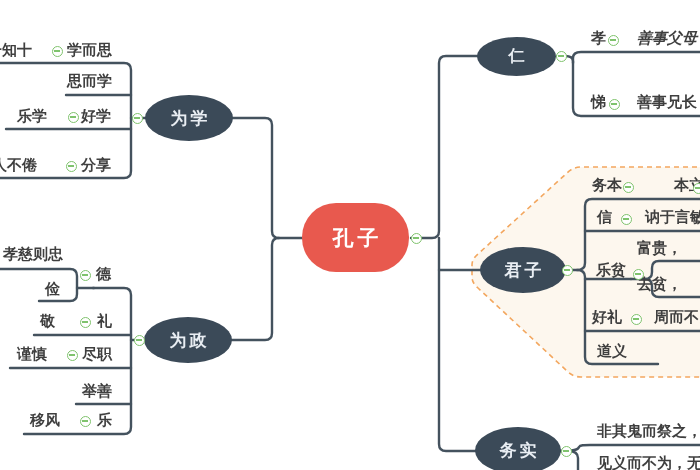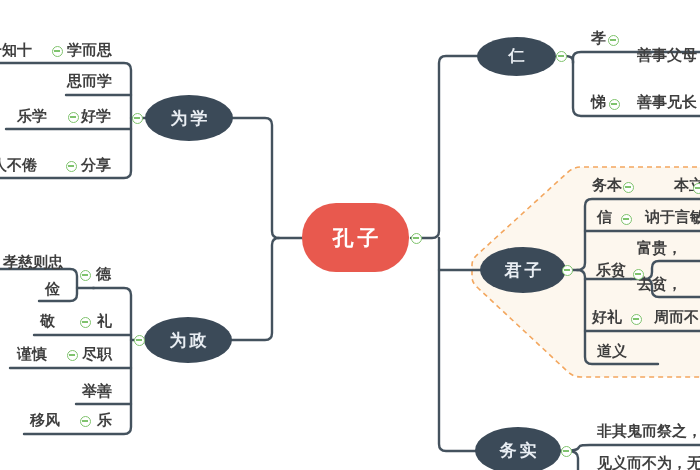--- a/index.html
+++ b/index.html
@@ -106,33 +106,33 @@
   <div class="micon" style="left:630.5px;top:313.5px;"></div>
 
   <div class="lbl" style="left:-28px;top:43px;">闻一知十</div>
   <div class="lbl" style="left:67px;top:43px;">学而思</div>
   <div class="lbl" style="left:67px;top:74px;">思而学</div>
   <div class="lbl" style="left:17px;top:109px;">乐学</div>
   <div class="lbl" style="left:81px;top:109px;">好学</div>
   <div class="lbl" style="left:-23px;top:158px;">诲人不倦</div>
   <div class="lbl" style="left:81px;top:158px;">分享</div>
 
-  <div class="lbl" style="left:3px;top:247px;margin-top:8px;">孝慈则忠</div>
+  <div class="lbl" style="left:3px;top:247px;">孝慈则忠</div>
   <div class="lbl" style="left:96px;top:267px;">德</div>
   <div class="lbl" style="left:45px;top:282px;">俭</div>
   <div class="lbl" style="left:40px;top:314px;">敬</div>
   <div class="lbl" style="left:97px;top:314px;">礼</div>
   <div class="lbl" style="left:17px;top:347px;">谨慎</div>
   <div class="lbl" style="left:82px;top:347px;">尽职</div>
   <div class="lbl" style="left:82px;top:384px;">举善</div>
   <div class="lbl" style="left:30px;top:413px;">移风</div>
   <div class="lbl" style="left:97px;top:413px;">乐</div>
 
   <div class="lbl" style="left:591px;top:31px;">孝</div>
-  <div class="lbl" style="left:637px;top:48px;">善事父母</div>
+  <div class="lbl" style="left:637px;top:31px;font-style:italic;">善事父母</div>
   <div class="lbl" style="left:591px;top:95px;">悌</div>
   <div class="lbl" style="left:637px;top:95px;">善事兄长</div>
 
   <div class="lbl" style="left:592px;top:178px;">务本</div>
   <div class="lbl" style="left:646px;top:178px;margin-left:28px;">本立</div>
   <div class="lbl" style="left:597px;top:210px;">信</div>
   <div class="lbl" style="left:645px;top:210px;">讷于言敏于行</div>
   <div class="lbl" style="left:637px;top:241px;">富贵，</div>
   <div class="lbl" style="left:596px;top:263px;text-align:center;">乐贫</div>
   <div class="lbl" style="left:637px;top:277px;">去贫，</div>

